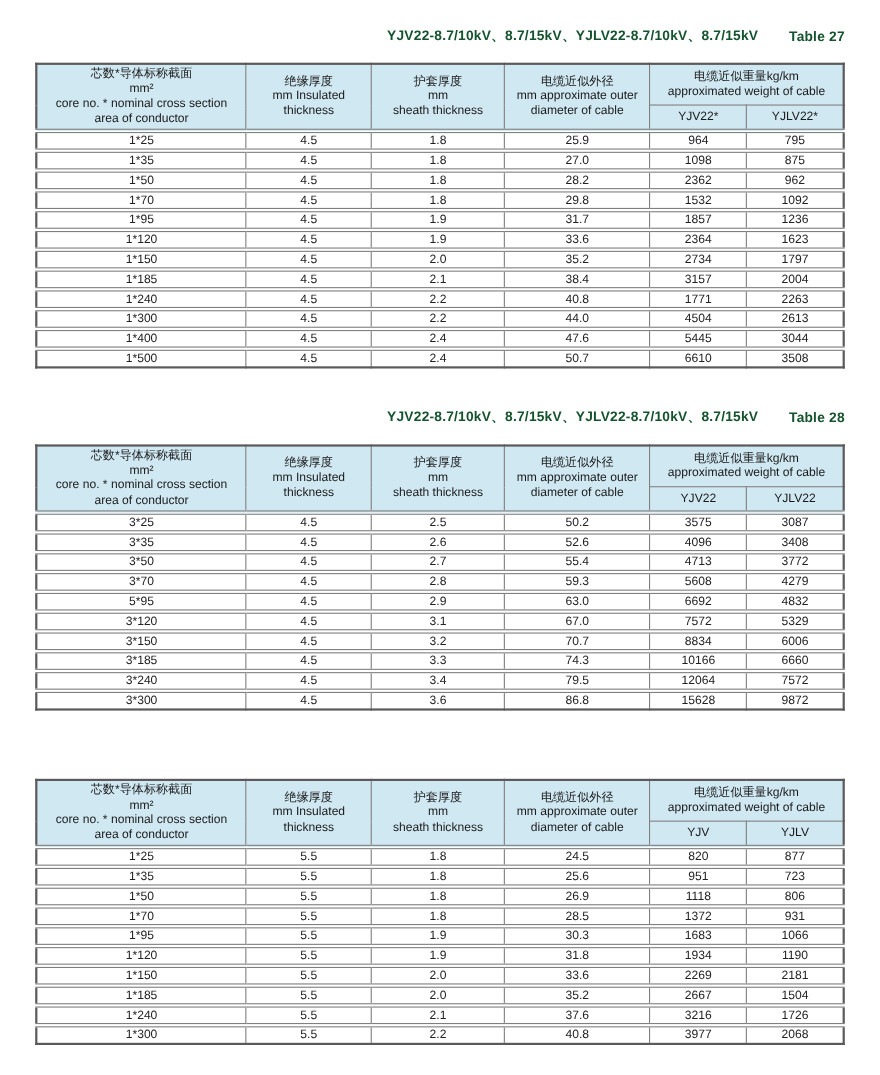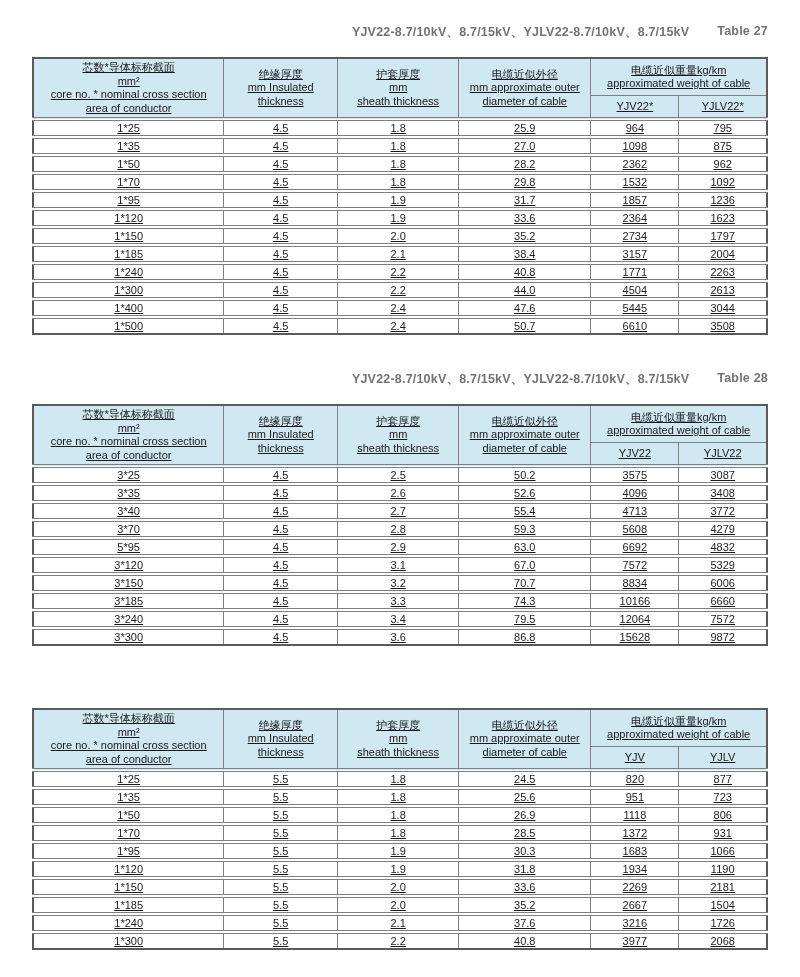--- a/index.html
+++ b/index.html
@@ -15,35 +15,34 @@
     padding: 24px 32px 30px 32px;
     background: #ffffff;
   }
   .table-section { margin: 0; }
   .table-section.sec2 { margin-top: 36px; }
   .table-section.sec3 { margin-top: 62px; }
 
   .title-row {
     display: flex;
     justify-content: flex-end;
-    align-items: flex-start;
+    align-items: center;
     gap: 28px;
     font-size: 12.5px;
     font-weight: bold;
-    color: #737373;
+    color: #14532d;
     margin-bottom: 16px;
     letter-spacing: 0.2px;
   }
 
   table.spec {
     width: 100%;
     table-layout: fixed;
     border-collapse: collapse;
     border: 2px solid #5a5a5a;
-    text-decoration: underline;
   }
   table.spec th, table.spec td {
     border: 1px solid #7f7f7f;
     text-align: center;
     vertical-align: middle;
   }
   table.spec th {
     background: #d0e8f2;
     font-weight: normal;
     font-size: 11px;
@@ -256,21 +255,21 @@
           </tr>
           <tr>
             <td>3*35</td>
             <td>4.5</td>
             <td>2.6</td>
             <td>52.6</td>
             <td>4096</td>
             <td>3408</td>
           </tr>
           <tr>
-            <td>3*40</td>
+            <td>3*50</td>
             <td>4.5</td>
             <td>2.7</td>
             <td>55.4</td>
             <td>4713</td>
             <td>3772</td>
           </tr>
           <tr>
             <td>3*70</td>
             <td>4.5</td>
             <td>2.8</td>

